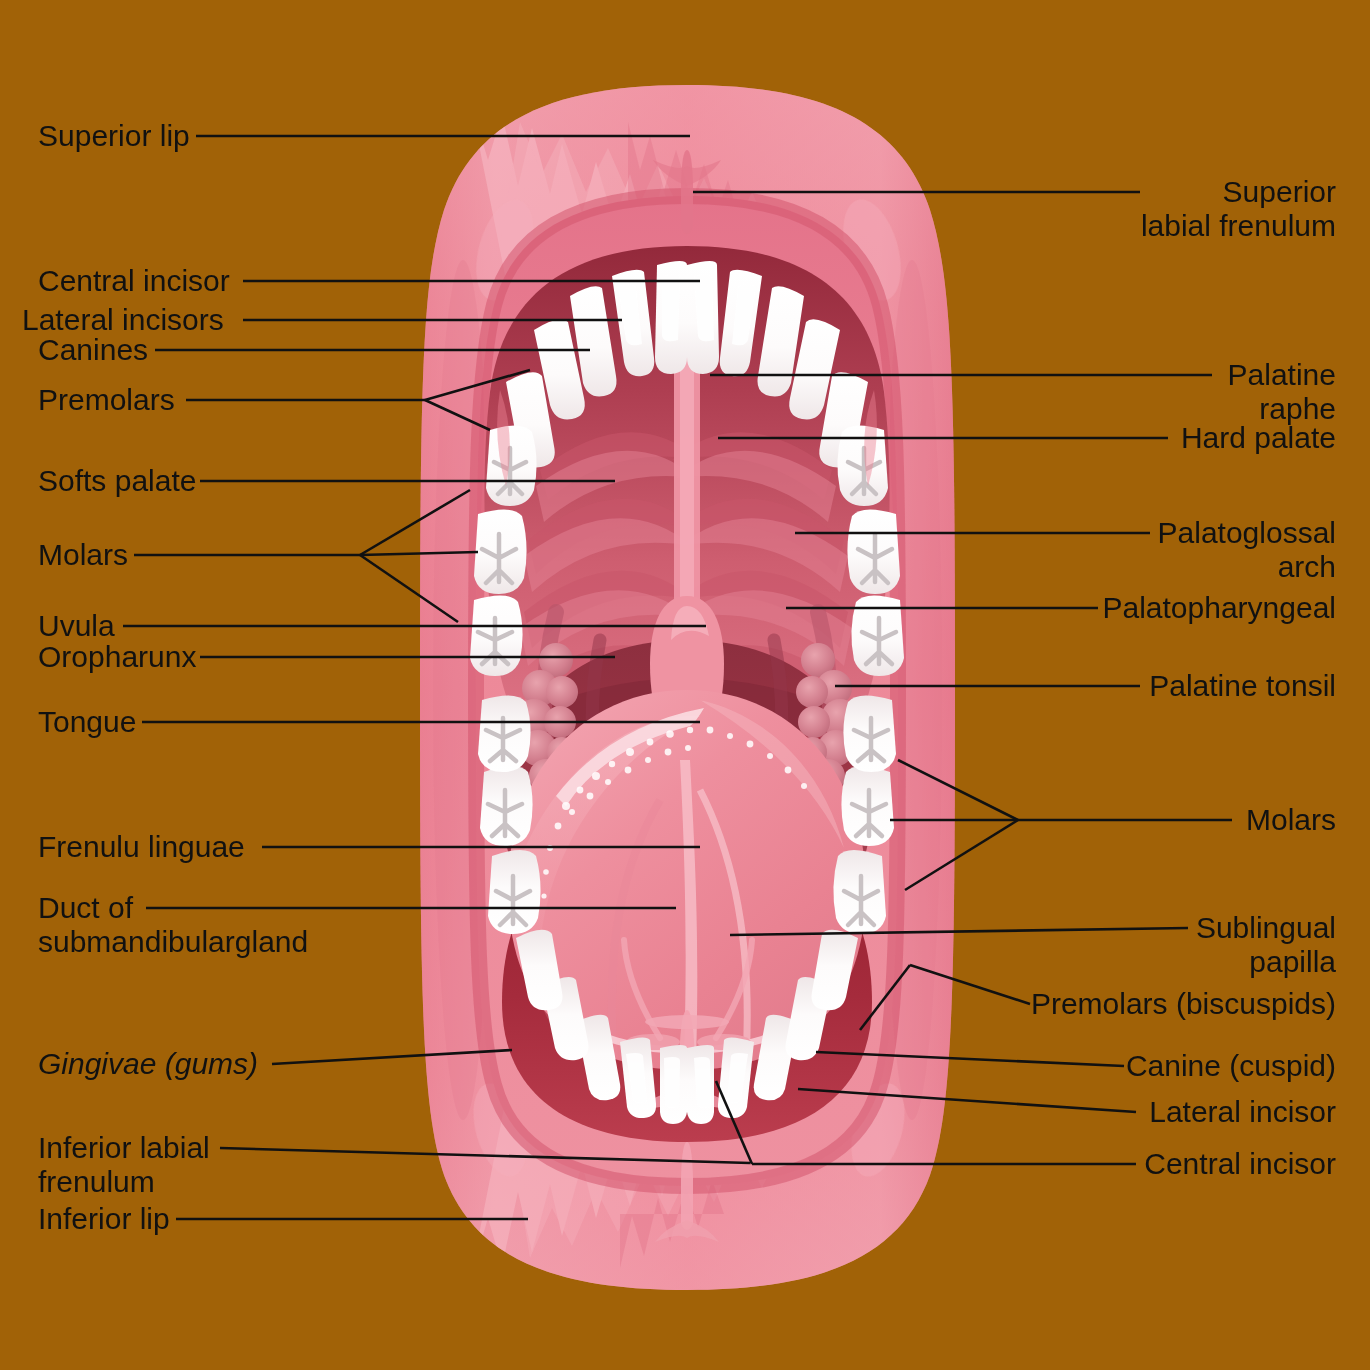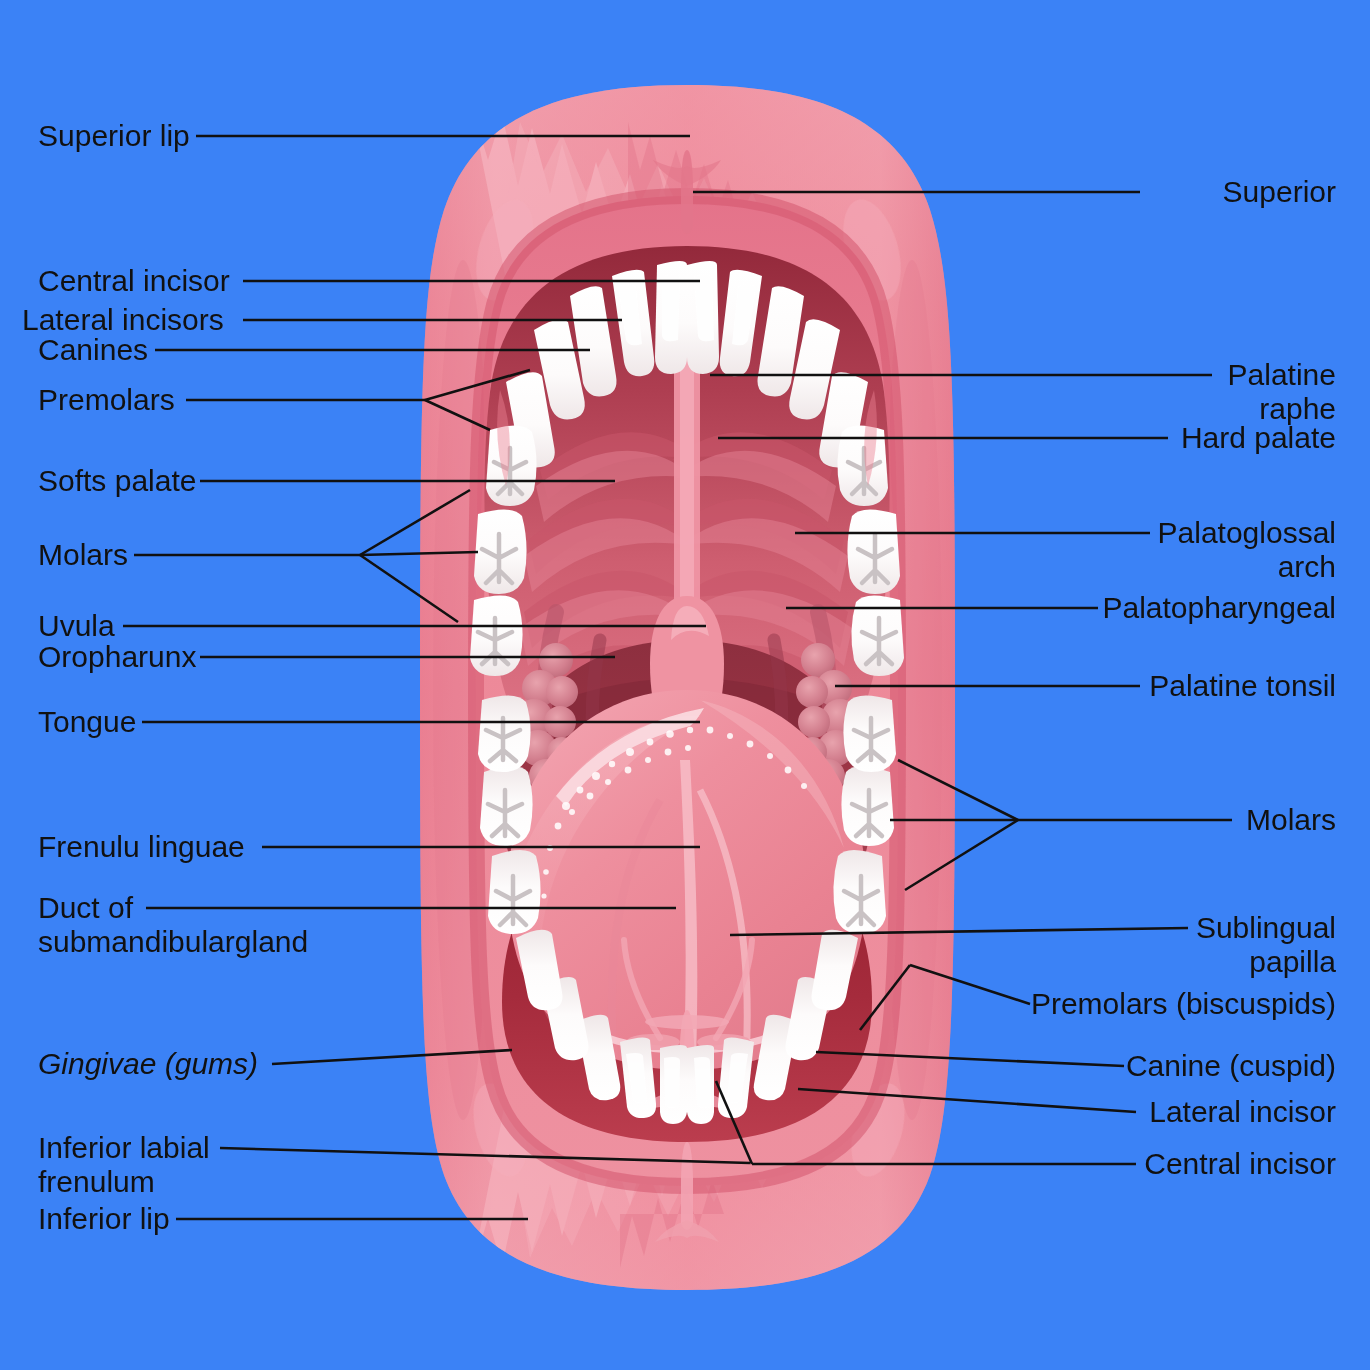--- a/index.html
+++ b/index.html
@@ -1,18 +1,18 @@
 <!DOCTYPE html>
 <html><head>
 <meta charset="utf-8">
 <style>
   html,body{margin:0;padding:0;background:#ffffff;}
   body{width:1370px;height:1370px;overflow:hidden;
        font-family:"Liberation Sans","DejaVu Sans",sans-serif;}
-  #stage{position:relative;width:1370px;height:1370px;background:#3b82f6;}
+  #stage{position:relative;width:1370px;height:1370px;background:#a16207;}
   svg.layer{position:absolute;left:0;top:0;width:1370px;height:1370px;}
   .lbl{position:absolute;font-size:30px;line-height:36px;color:#111111;
        white-space:pre;letter-spacing:0px;}
   .lbl.r{text-align:right;}
   .lbl.l{text-align:left;}
 </style>
 </head>
 <body>
 
 <div id="stage" data-name="diagram-canvas">
@@ -486,20 +486,21 @@
   <div class="lbl l" style="left:38px; top:704px;" data-name="label-tongue">Tongue</div>
   <div class="lbl l" style="left:38px; top:829px;" data-name="label-frenulum-linguae">Frenulu linguae</div>
   <div class="lbl l" style="left:38px; top:890px;" data-name="label-duct-submandibular-line1">Duct of</div>
   <div class="lbl l" style="left:38px; top:924px;" data-name="label-duct-submandibular-line2">submandibulargland</div>
   <div class="lbl l" style="left:38px; top:1046px;font-style:italic;" data-name="label-gingivae">Gingivae (gums)</div>
   <div class="lbl l" style="left:38px; top:1130px;" data-name="label-inferior-labial-frenulum-line1">Inferior labial</div>
   <div class="lbl l" style="left:38px; top:1164px;" data-name="label-inferior-labial-frenulum-line2">frenulum</div>
   <div class="lbl l" style="left:38px; top:1201px;" data-name="label-inferior-lip">Inferior lip</div>
 
   <div class="lbl r" style="left:936px; width:400px; top:174px;" data-name="label-superior-labial-frenulum-line1">Superior</div>
+  <div class="lbl r" style="left:936px; width:400px; top:208px;" data-name="label-superior-labial-frenulum-line2">labial frenulum</div>
   <div class="lbl r" style="left:936px; width:400px; top:357px;" data-name="label-palatine-raphe-line1">Palatine</div>
   <div class="lbl r" style="left:936px; width:400px; top:391px;" data-name="label-palatine-raphe-line2">raphe</div>
   <div class="lbl r" style="left:936px; width:400px; top:420px;" data-name="label-hard-palate">Hard palate</div>
   <div class="lbl r" style="left:936px; width:400px; top:515px;" data-name="label-palatoglossal-arch-line1">Palatoglossal</div>
   <div class="lbl r" style="left:936px; width:400px; top:549px;" data-name="label-palatoglossal-arch-line2">arch</div>
   <div class="lbl r" style="left:936px; width:400px; top:590px;" data-name="label-palatopharyngeal-archs-line1">Palatopharyngeal</div>
   <div class="lbl r" style="left:936px; width:400px; top:624px;" data-name="label-palatopharyngeal-archs-line2">archs</div>
   <div class="lbl r" style="left:936px; width:400px; top:668px;" data-name="label-palatine-tonsil">Palatine tonsil</div>
   <div class="lbl r" style="left:936px; width:400px; top:802px;" data-name="label-molars-lower">Molars</div>
   <div class="lbl r" style="left:936px; width:400px; top:910px;" data-name="label-sublingual-papilla-line1">Sublingual</div>

